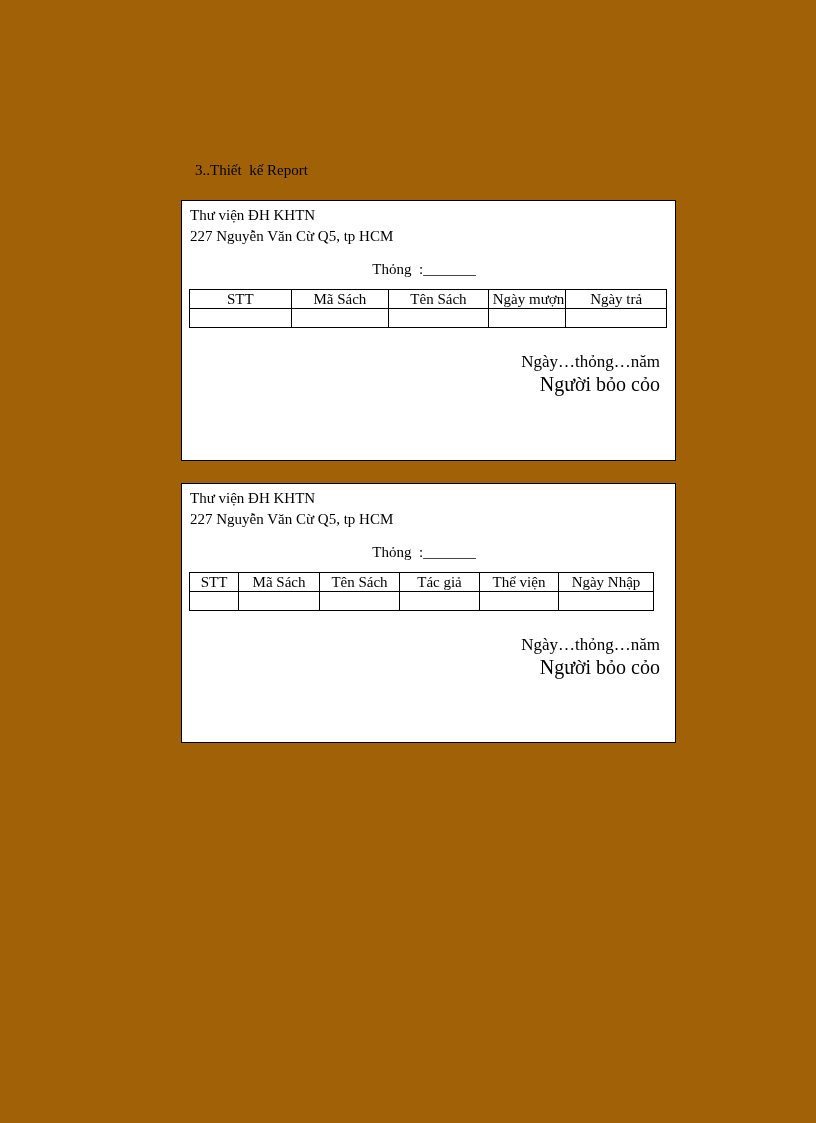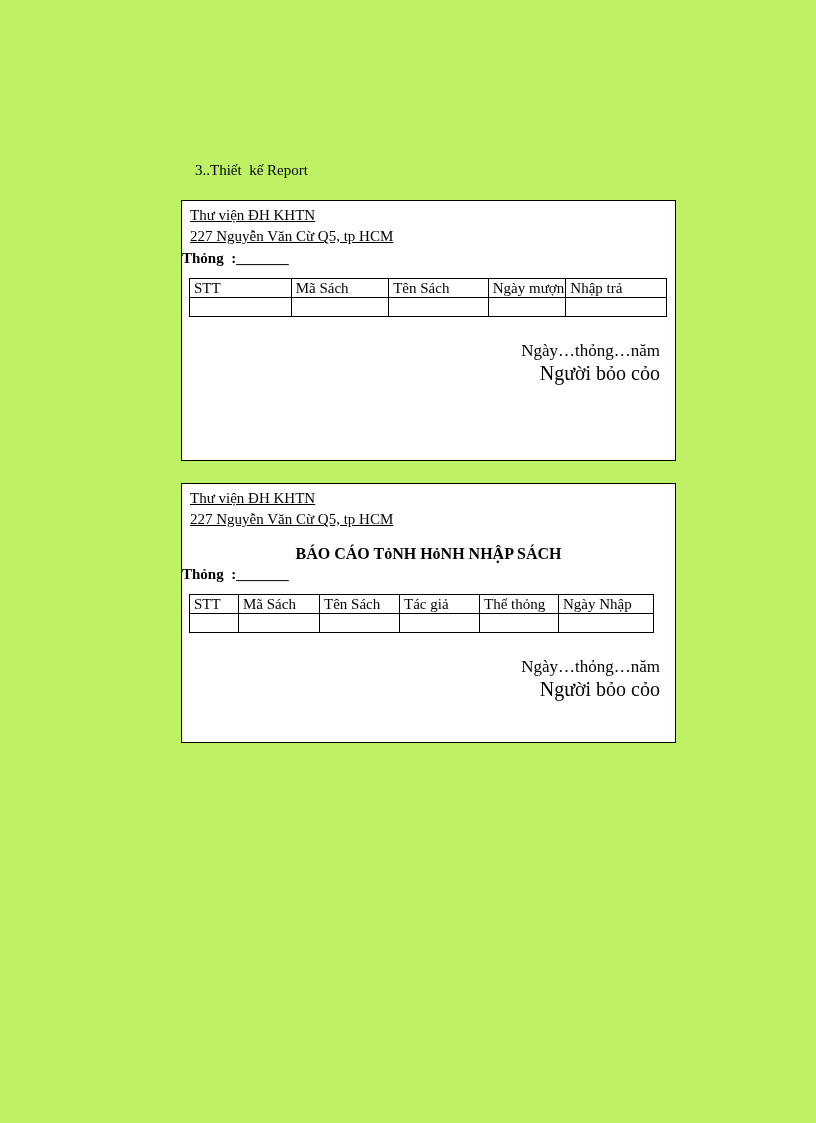--- a/index.html
+++ b/index.html
@@ -1,21 +1,21 @@
 <!DOCTYPE html>
 <html><head>
 <meta charset="utf-8">
 <style>
   * { box-sizing: border-box; }
   html, body { margin: 0; padding: 0; background: #ffffff; }
   .page {
     position: relative;
     width: 816px;
     height: 1123px;
-    background: #bef264;
+    background: #a16207;
     color: #000000;
     font-family: "Liberation Serif", "DejaVu Serif", serif;
     overflow: hidden;
   }
   .doc-heading {
     position: absolute;
     left: 195px;
     top: 162px;
     font-size: 15px;
     white-space: pre;
@@ -26,51 +26,50 @@
     width: 495px;
     border: 1px solid #000000;
     background: #ffffff;
   }
   .box-1 { top: 200px; height: 261px; }
   .box-2 { top: 483px; height: 260px; }
   .org-line {
     margin: 0 0 0 8px;
     font-size: 15px;
     line-height: 21px;
-    text-decoration: underline;
   }
   .org-line.first { margin-top: 4px; }
   .report-title {
     text-align: center;
     font-weight: bold;
     font-size: 16px;
     margin-top: 15px;
     white-space: pre;
   }
   .month-line {
-    text-align: left;
+    text-align: center;
     margin-right: 9px;
-    margin-top: 3px;
-    font-weight: bold;
+    margin-top: 14px;
+    font-weight: normal;
     font-size: 15px;
     white-space: pre;
   }
   table.report-table {
     border-collapse: collapse;
     margin-left: 7px;
     margin-top: 11px;
     table-layout: fixed;
   }
   table.t1 { width: 478px; }
   table.t2 { width: 464px; }
   .report-table th, .report-table td {
     border: 1px solid #000000;
     font-size: 15px;
     font-weight: normal;
-    text-align: left;
+    text-align: center;
     vertical-align: middle;
     padding: 0 4px;
     height: 19px;
     overflow: hidden;
     white-space: nowrap;
   }
   
   .t1 .c1 { width: 97px; } .t1 .c2 { width: 93px; } .t1 .c3 { width: 95px; }
   .t1 .c4 { width: 74px; } .t1 .c5 { width: 96px; }
   
@@ -103,52 +102,51 @@
     <div class="org-line">227 Nguyễn  Văn Cừ Q5, tp HCM</div>
     <div class="month-line">Thỏng  :_______</div>
 
     <table class="report-table t1">
       <thead>
         <tr>
           <th class="c1">STT</th>
           <th class="c2">Mã Sách</th>
           <th class="c3">Tên Sách</th>
           <th class="c4">Ngày mượn</th>
-          <th class="c5">Nhập trả</th>
+          <th class="c5">Ngày trả</th>
         </tr>
       </thead>
       <tbody>
         <tr>
           <td class="c1"></td>
           <td class="c2"></td>
           <td class="c3"></td>
           <td class="c4"></td>
           <td class="c5"></td>
         </tr>
       </tbody>
     </table>
 
     <div class="sign-date">Ngày…thỏng…năm</div>
     <div class="sign-person">Người bỏo cỏo</div>
   </div>
 
   <div class="report-box box-2">
     <div class="org-line first">Thư  viện ĐH KHTN</div>
     <div class="org-line">227 Nguyễn  Văn Cừ Q5, tp HCM</div>
-    <div class="report-title">BÁO CÁO TỏNH HỏNH NHẬP SÁCH</div>
     <div class="month-line">Thỏng  :_______</div>
 
     <table class="report-table t2">
       <thead>
         <tr>
           <th class="d1">STT</th>
           <th class="d2">Mã Sách</th>
           <th class="d3">Tên Sách</th>
           <th class="d4">Tác giả</th>
-          <th class="d5">Thể thỏng</th>
+          <th class="d5">Thể viện</th>
           <th class="d6">Ngày Nhập</th>
         </tr>
       </thead>
       <tbody>
         <tr>
           <td class="d1"></td>
           <td class="d2"></td>
           <td class="d3"></td>
           <td class="d4"></td>
           <td class="d5"></td>

